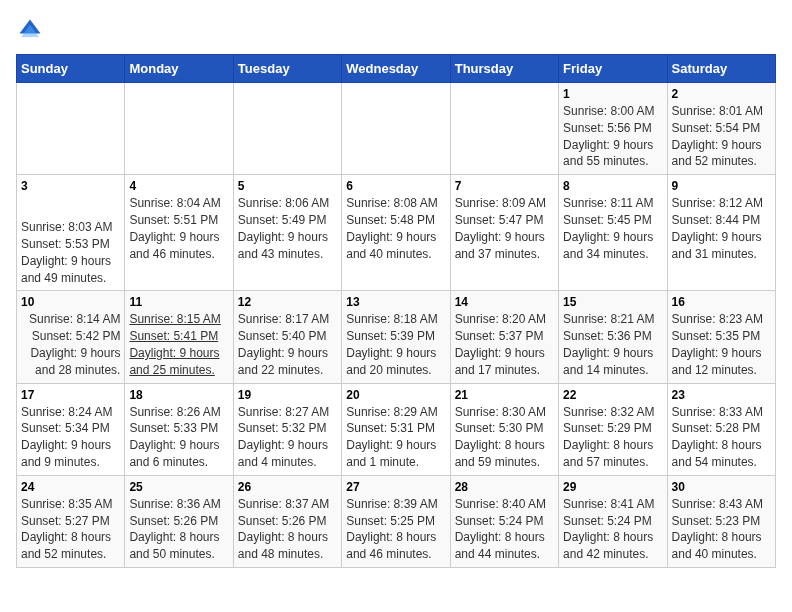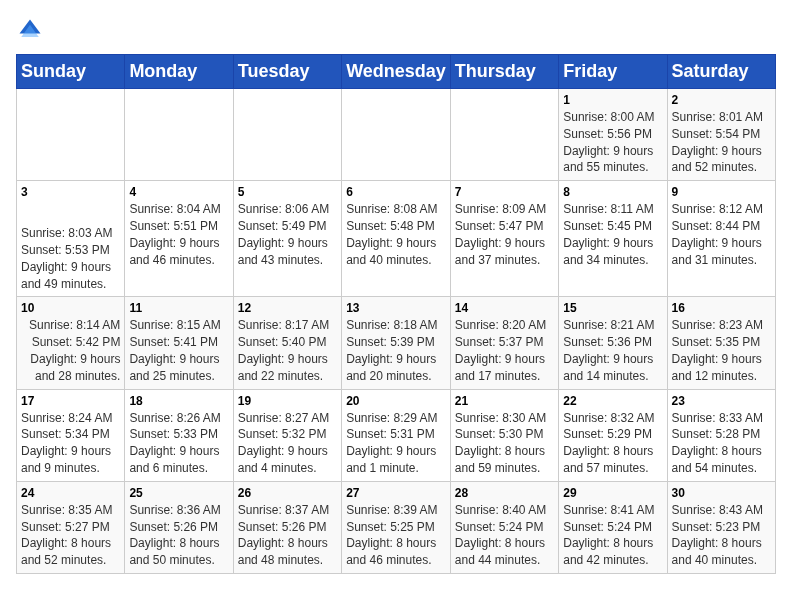--- a/index.html
+++ b/index.html
@@ -38,21 +38,21 @@
     .calendar {
       width: 100%;
       border-collapse: collapse;
       font-size: 11px;
     }
     .calendar thead th {
       background: #2255bb;
       color: #fff;
       padding: 6px 4px;
       text-align: left;
-      font-size: 18px;
+      font-size: 13px;
       border: 1px solid #1a44aa;
     }
     .calendar tbody td {
       border: 1px solid #ccc;
       vertical-align: top;
       padding: 4px;
       width: calc(100% / 7);
       min-height: 80px;
       background: #fff;
     }
@@ -170,21 +170,21 @@
       </tr>
       <tr>
         <td>
           <span class="day-num">10</span>
           <div class="day-info" style="white-space: pre-line; text-align: right;">Sunrise: 8:14 AM
 Sunset: 5:42 PM
 Daylight: 9 hours and 28 minutes.</div>
         </td>
         <td>
           <span class="day-num">11</span>
-          <div class="day-info" style="white-space: pre-line;">Sunrise: 8:15 AM
+          <div class="day-info" style="white-space: pre-line; text-decoration: underline;">Sunrise: 8:15 AM
 Sunset: 5:41 PM
 Daylight: 9 hours and 25 minutes.</div>
         </td>
         <td>
           <span class="day-num">12</span>
           <div class="day-info" style="white-space: pre-line;">Sunrise: 8:17 AM
 Sunset: 5:40 PM
 Daylight: 9 hours and 22 minutes.</div>
         </td>
         <td>

